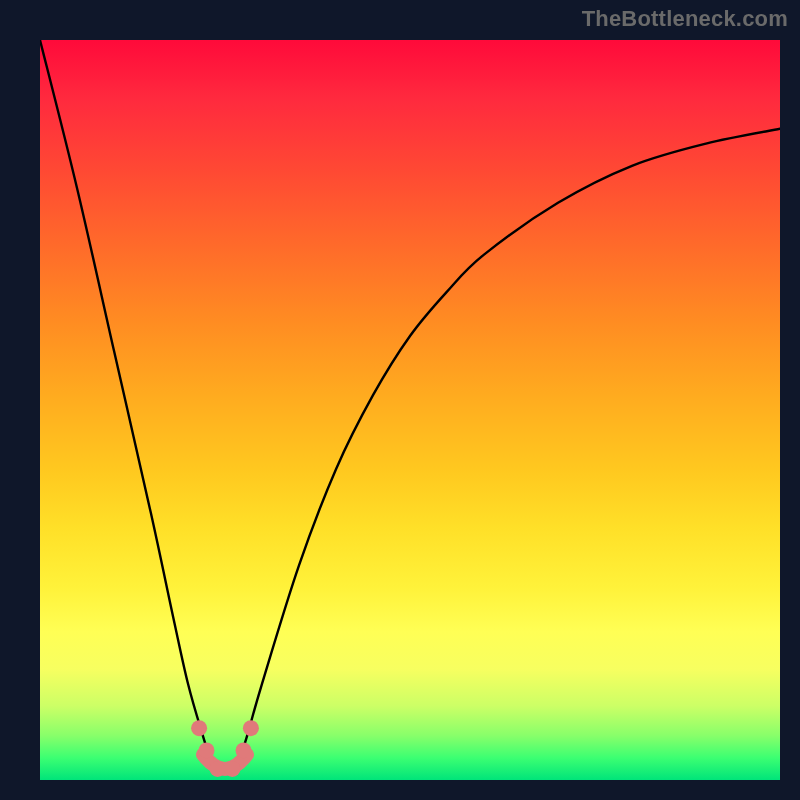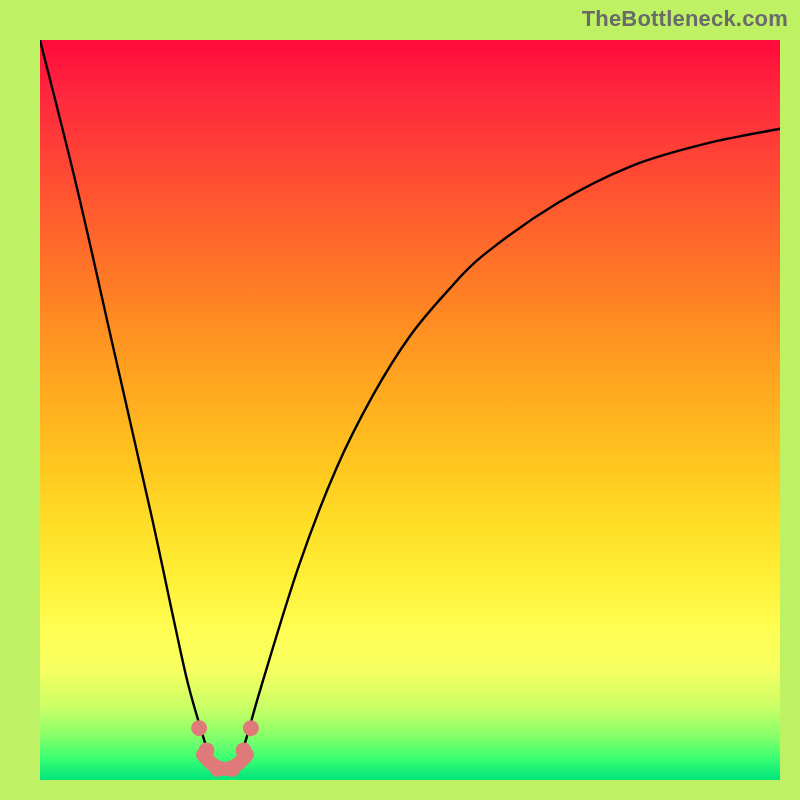--- a/index.html
+++ b/index.html
@@ -9,21 +9,21 @@
     height: 800px;
     background: #000;
     overflow: hidden;
   }
   .frame {
     position: absolute;
     left: 0;
     top: 0;
     width: 800px;
     height: 800px;
-    background: #bef264;
+    background: #0f172a;
   }
   .plot-area {
     position: absolute;
     left: 40px;
     top: 40px;
     width: 740px;
     height: 740px;
     background: linear-gradient(to bottom,
       #ff0a3a 0%,
       #ff2a3e 8%,

